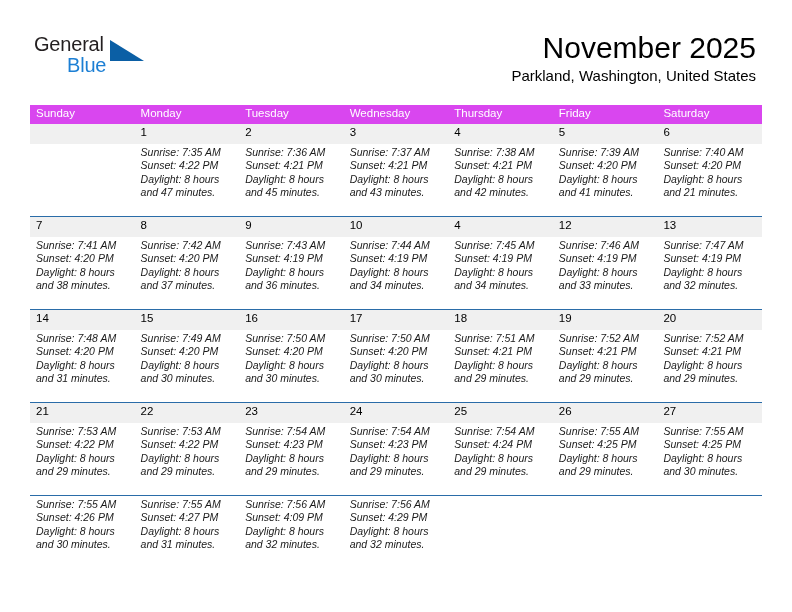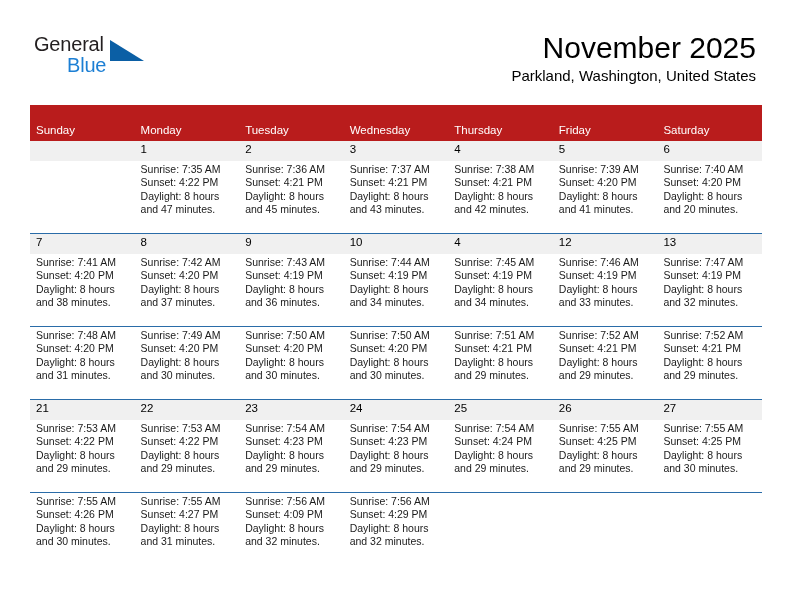--- a/index.html
+++ b/index.html
@@ -91,26 +91,26 @@
   
   .calendar {
     position: absolute;
     left: 30px;
     top: 105px;
     width: 732px;
     border-collapse: collapse;
     table-layout: fixed;
   }
   .calendar th {
-    background: #b91c1c;
+    background: #d946ef;
     color: #ffffff;
     font-size: 11.5px;
     font-weight: normal;
     text-align: left;
-    padding: 19px 0 5px 6px;
+    padding: 2px 0 5px 6px;
     height: 9px;
     font-family: "Liberation Sans", sans-serif;
   }
   .calendar col {
     width: 104.57px;
   }
 
   .week-sep td {
     padding: 0;
     height: 8px;
@@ -129,20 +129,21 @@
     font-size: 11.5px;
     color: #000000;
     vertical-align: top;
     font-family: "Liberation Sans", sans-serif;
   }
   .info-row td {
     background: #ffffff;
     padding: 2px 6px 6px 6px;
     vertical-align: top;
     height: 56px;
+    font-style: italic;
   }
   .info-line {
     font-size: 10.5px;
     line-height: 13.4px;
     color: #1a1a1a;
     white-space: nowrap;
     font-family: "Liberation Sans", sans-serif;
   }
 </style>
 </head>
@@ -226,21 +227,21 @@
           <td>
             <div class="info-line">Sunrise: 7:39 AM</div>
             <div class="info-line">Sunset: 4:20 PM</div>
             <div class="info-line">Daylight: 8 hours</div>
             <div class="info-line">and 41 minutes.</div>
           </td>
           <td>
             <div class="info-line">Sunrise: 7:40 AM</div>
             <div class="info-line">Sunset: 4:20 PM</div>
             <div class="info-line">Daylight: 8 hours</div>
-            <div class="info-line">and 20 minutes.</div>
+            <div class="info-line">and 21 minutes.</div>
           </td>
         </tr>
         <tr class="week-sep">
           <td colspan="7"></td>
         </tr>
         <tr class="daynum-row">
           <td>7</td>
           <td>8</td>
           <td>9</td>
           <td>10</td>
@@ -288,20 +289,29 @@
           <td>
             <div class="info-line">Sunrise: 7:47 AM</div>
             <div class="info-line">Sunset: 4:19 PM</div>
             <div class="info-line">Daylight: 8 hours</div>
             <div class="info-line">and 32 minutes.</div>
           </td>
         </tr>
         <tr class="week-sep">
           <td colspan="7"></td>
         </tr>
+        <tr class="daynum-row">
+          <td>14</td>
+          <td>15</td>
+          <td>16</td>
+          <td>17</td>
+          <td>18</td>
+          <td>19</td>
+          <td>20</td>
+        </tr>
         <tr class="info-row">
           <td>
             <div class="info-line">Sunrise: 7:48 AM</div>
             <div class="info-line">Sunset: 4:20 PM</div>
             <div class="info-line">Daylight: 8 hours</div>
             <div class="info-line">and 31 minutes.</div>
           </td>
           <td>
             <div class="info-line">Sunrise: 7:49 AM</div>
             <div class="info-line">Sunset: 4:20 PM</div>

